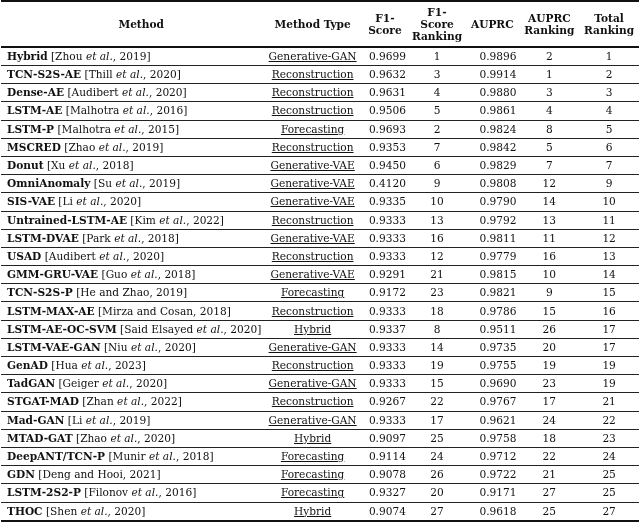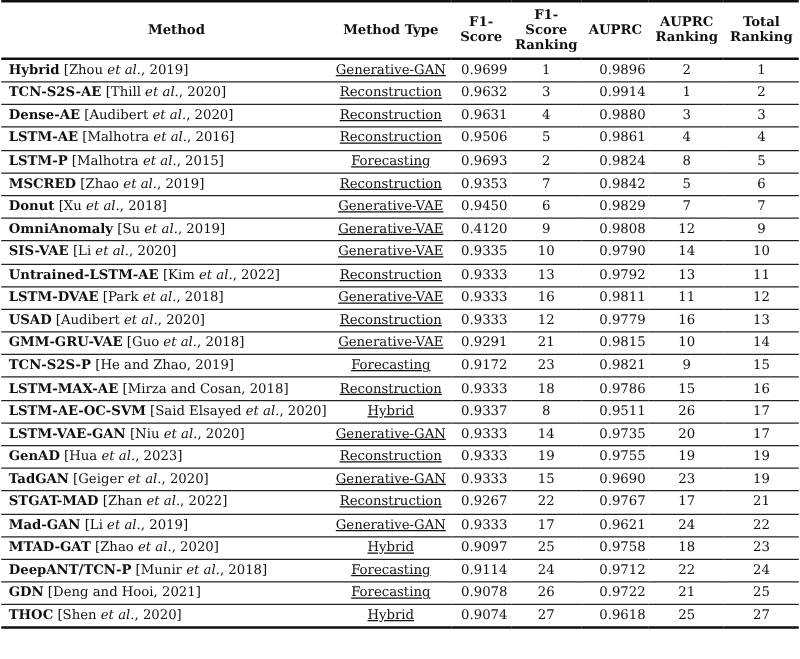--- a/index.html
+++ b/index.html
@@ -273,20 +273,29 @@
       <tr>
         <td class="method"><span class="name">GDN</span><span> [<span>Deng and Hooi, 2021</span><span></span>]</span></td>
         <td class="type">Forecasting</td>
         <td class="num">0.9078</td>
         <td class="rank">26</td>
         <td class="num">0.9722</td>
         <td class="rank">21</td>
         <td class="rank">25</td>
       </tr>
       <tr>
+        <td class="method"><span class="name">LSTM-2S2-P</span><span> [<span>Filonov </span><i>et al.</i><span>, 2016</span>]</span></td>
+        <td class="type">Forecasting</td>
+        <td class="num">0.9327</td>
+        <td class="rank">20</td>
+        <td class="num">0.9171</td>
+        <td class="rank">27</td>
+        <td class="rank">25</td>
+      </tr>
+      <tr>
         <td class="method"><span class="name">THOC</span><span> [<span>Shen </span><i>et al.</i><span>, 2020</span>]</span></td>
         <td class="type">Hybrid</td>
         <td class="num">0.9074</td>
         <td class="rank">27</td>
         <td class="num">0.9618</td>
         <td class="rank">25</td>
         <td class="rank">27</td>
       </tr>
     </tbody>
 </table>

